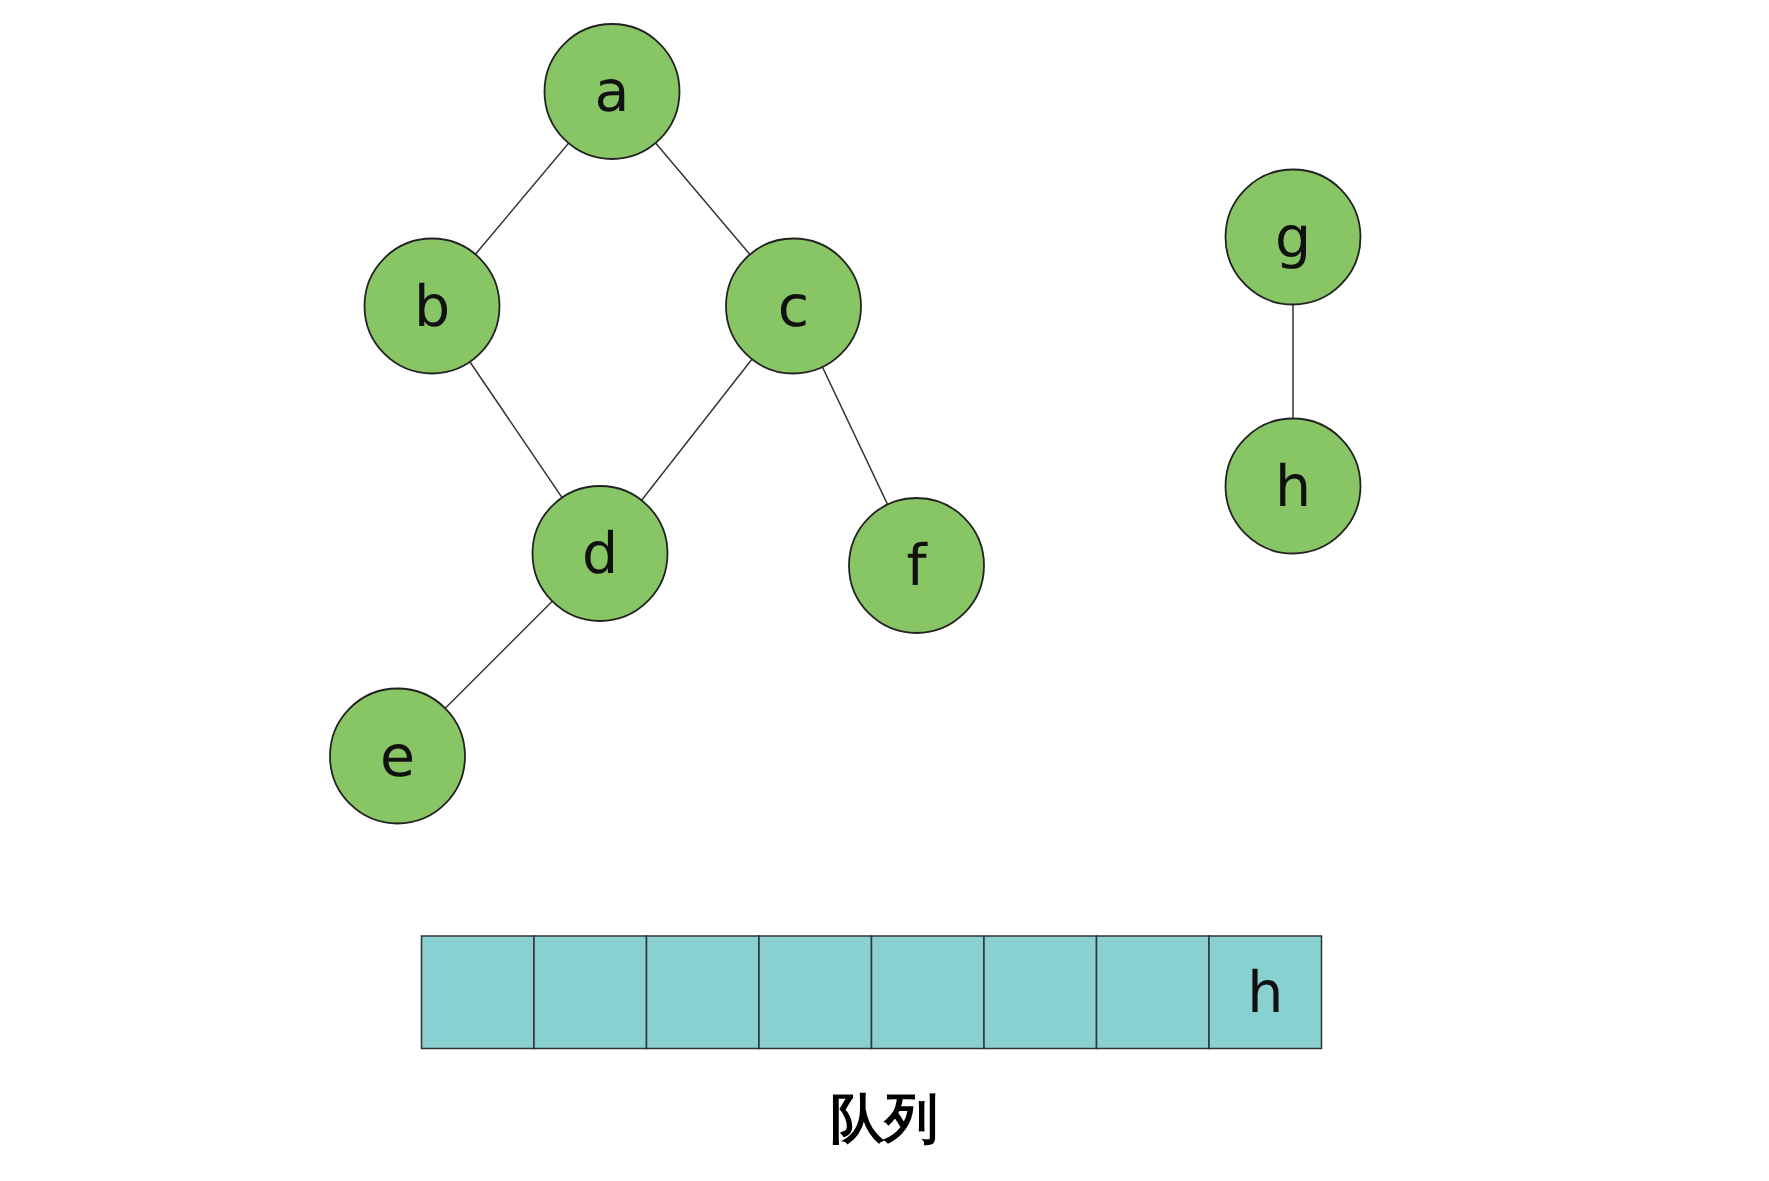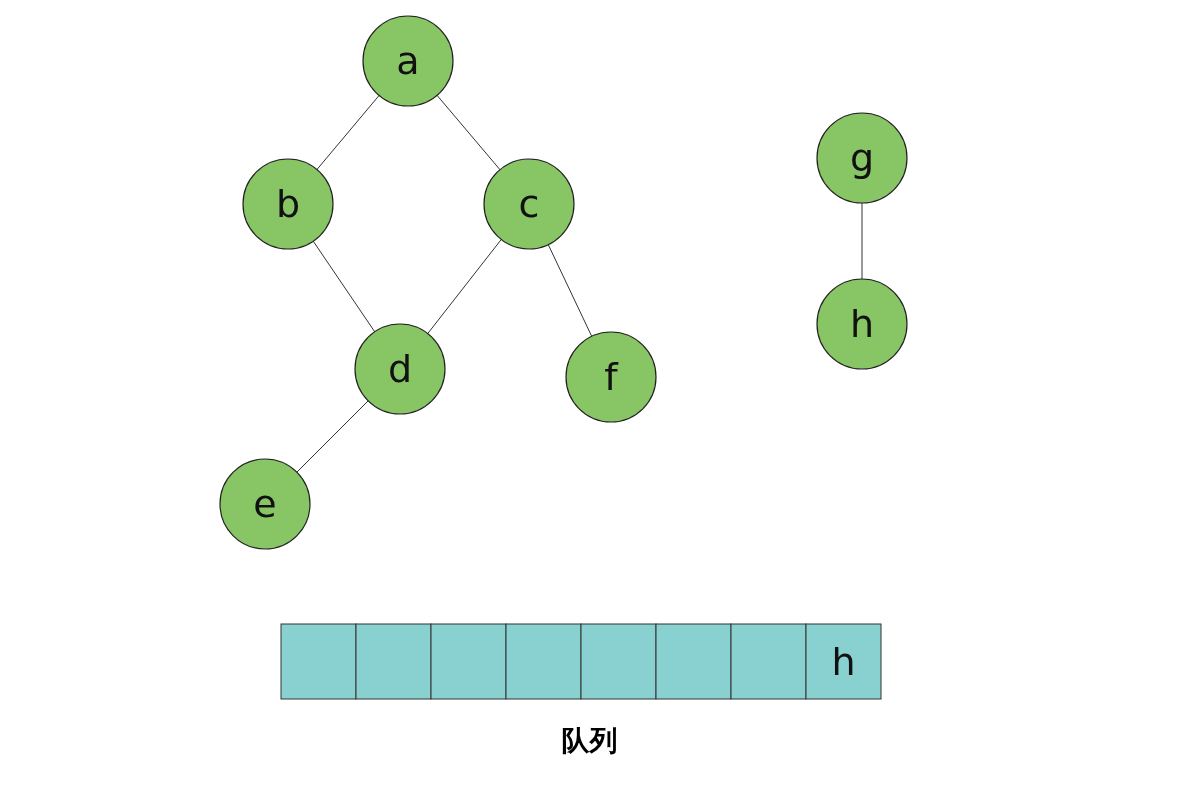--- a/index.html
+++ b/index.html
@@ -2,21 +2,21 @@
 <html><head>
   <meta charset="utf-8">
   <style>
     html, body { margin: 0; padding: 0; background: #ffffff; }
     body { width: 1179px; height: 787px; position: relative; overflow: hidden;
            font-family: "Liberation Sans", "DejaVu Sans", sans-serif; }
     svg#graph { position: absolute; left: 0; top: 0; }
     .node-label { font-family: "DejaVu Sans", "Liberation Sans", sans-serif; font-size: 38px; fill: #111; }
     .queue-label { font-family: "DejaVu Sans", "Liberation Sans", sans-serif; font-size: 38px; fill: #111; }
     .caption { position: absolute; left: 0; width: 1179px; top: 722px; text-align: center;
-               font-family: "DejaVu Sans", sans-serif; font-size: 28px; color: #000; font-weight: bold; }
+               font-family: "DejaVu Sans", sans-serif; font-size: 36px; color: #000; font-weight: bold; }
   </style>
 </head>
 <body>
 
 <svg id="graph" width="1179" height="787" viewBox="0 0 1179 787">
   <g id="edges">
       <line x1="408" y1="61" x2="288" y2="204" stroke="#333333" stroke-width="1"></line>
       <line x1="408" y1="61" x2="529" y2="204" stroke="#333333" stroke-width="1"></line>
       <line x1="288" y1="204" x2="400" y2="369" stroke="#333333" stroke-width="1"></line>
       <line x1="529" y1="204" x2="400" y2="369" stroke="#333333" stroke-width="1"></line>

